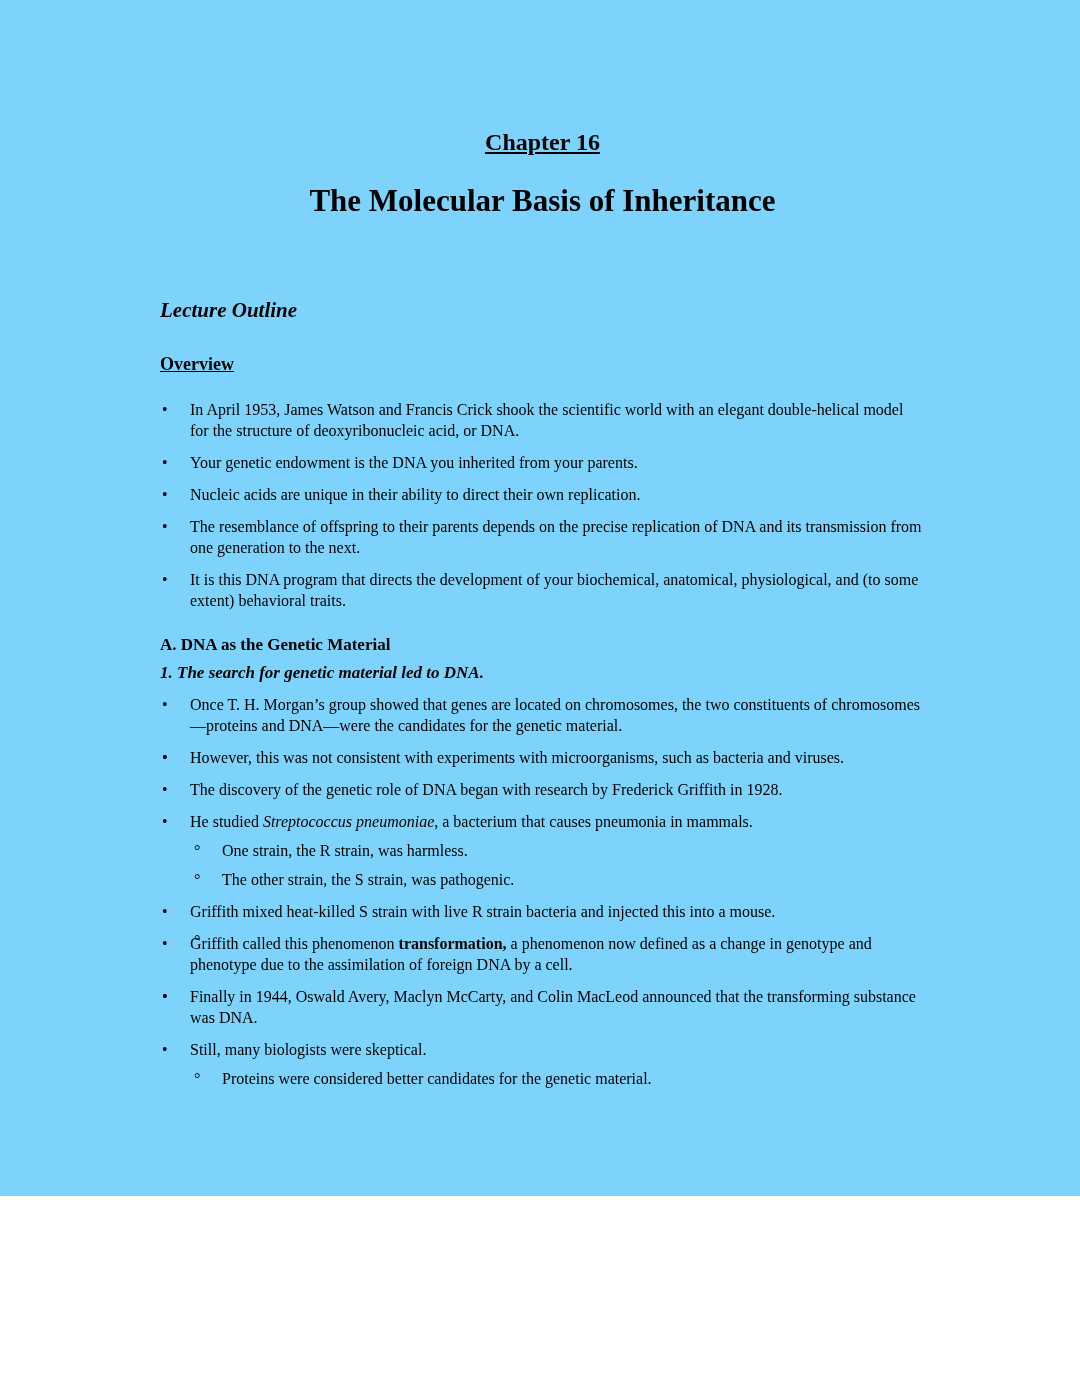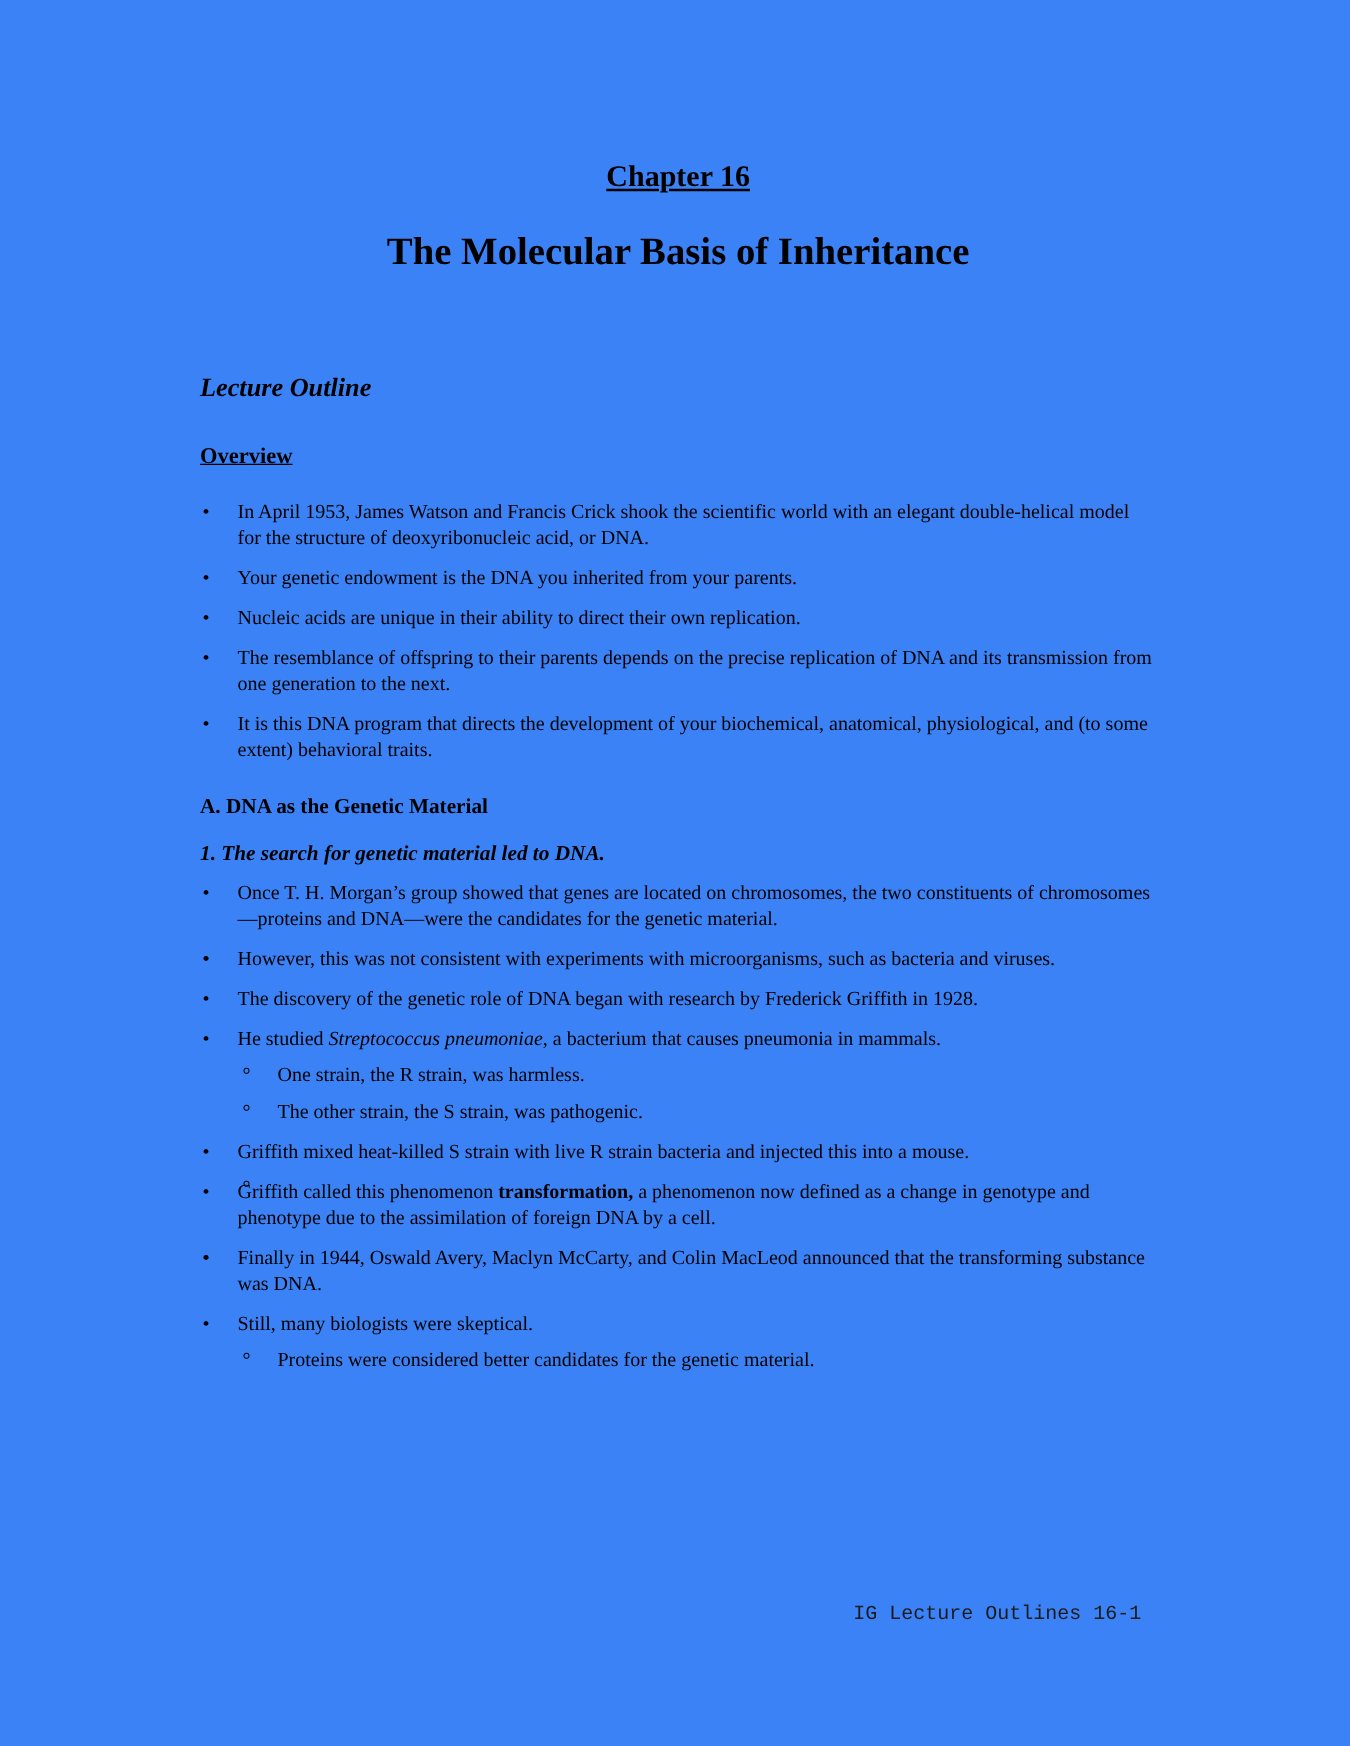--- a/index.html
+++ b/index.html
@@ -1,20 +1,20 @@
 <!DOCTYPE html>
 <html><head>
 <meta charset="utf-8">
 <style>
   html, body { margin: 0; padding: 0; background: #ffffff; }
   .page {
     position: relative;
     width: 1080px;
-    height: 1397px;
-    background: #3b82f6;
+    height: 1196px;
+    background: #7dd3fc;
     color: #000000;
     font-family: "Liberation Serif", "DejaVu Serif", serif;
     overflow: hidden;
   }
   .content { padding: 0 155px 0 160px; }
 
   .chapter {
     margin: 0;
     padding-top: 128px;
     text-align: center;
@@ -62,21 +62,21 @@
   .li.sub { padding-left: 62px; margin-top: 8px; }
   .li.sub .marker { left: 34px; }
 
   .h-a {
     margin-top: 23px;
     font-size: 17px;
     font-weight: bold;
     line-height: 21px;
   }
   .h-num {
-    margin-top: 17px;
+    margin-top: 7px;
     font-size: 17px;
     font-weight: bold;
     font-style: italic;
     line-height: 21px;
   }
 
   .footer {
     position: absolute;
     top: 1281px;
     right: 167px;

